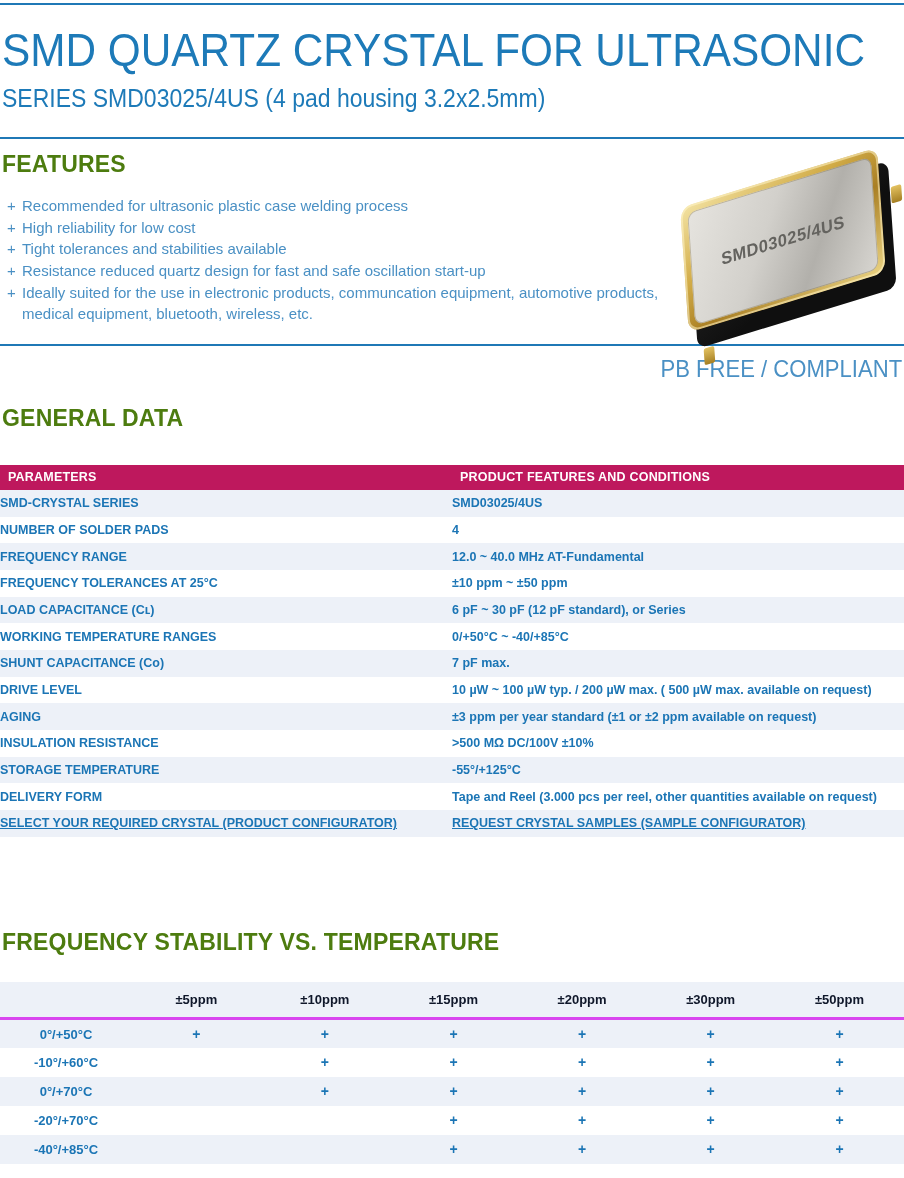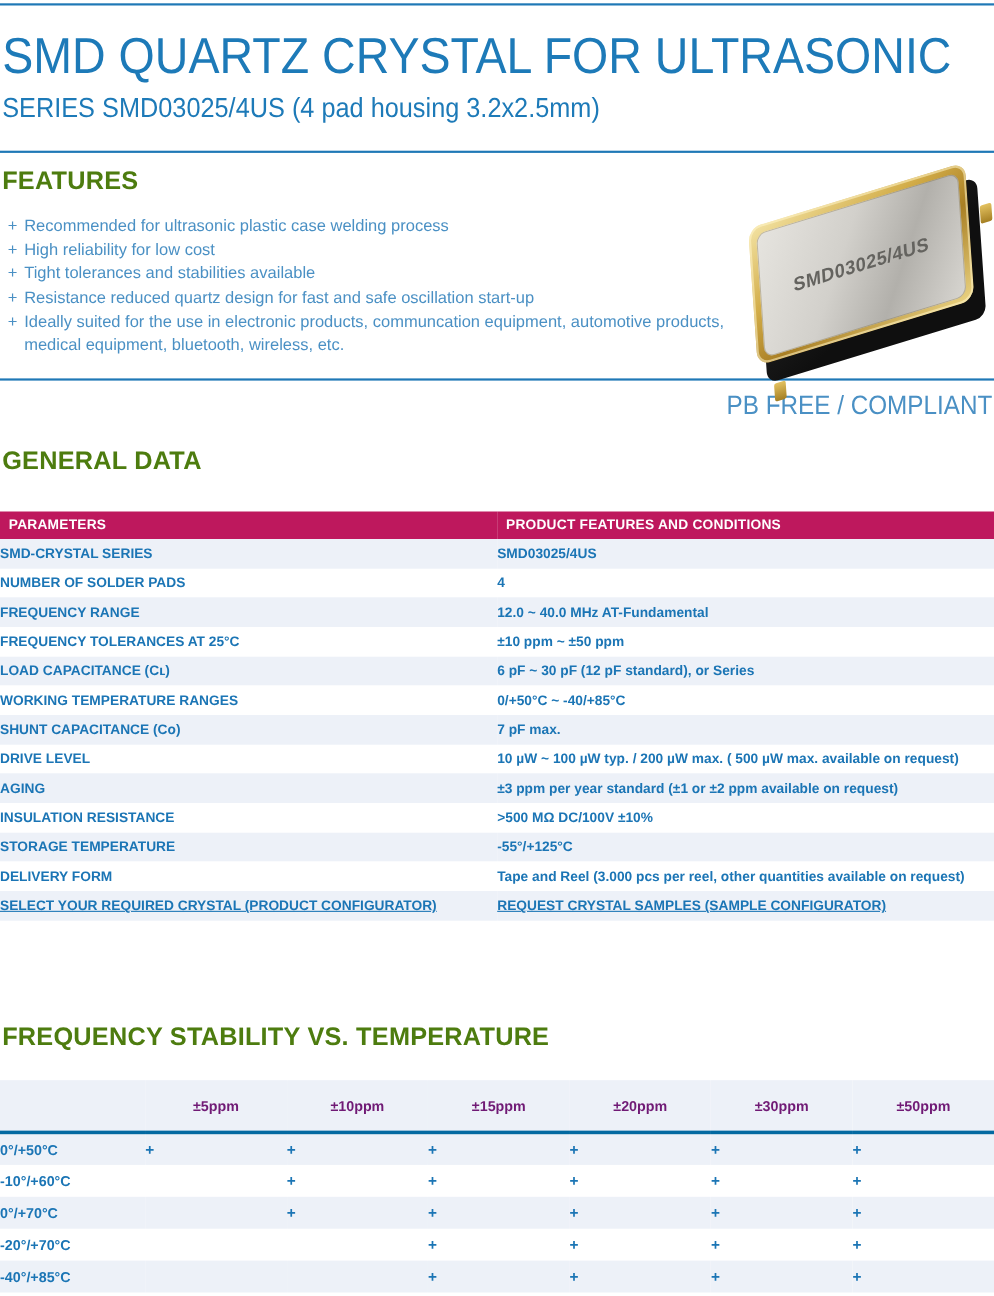--- a/index.html
+++ b/index.html
@@ -88,27 +88,27 @@
   .general-table td {
     height:26.7px; font-size:12.5px; font-weight:700; color:#1b75b5;
     padding:0 0 0 0; vertical-align:middle;
   }
   tr.light { background:#edf1f8; }
   .tlink { color:#1b75b5; text-decoration:underline; cursor:pointer; }
 
   
   .stability-table { margin-top:26px; }
   .stability-table th {
-    background:#edf1f8; color:#701a75; font-size:13px; font-weight:700;
-    height:48px; text-align:center; vertical-align:middle;
-    border-bottom:3px solid #0369a1;
+    background:#edf1f8; color:#0f172a; font-size:13px; font-weight:700;
+    height:37px; text-align:center; vertical-align:middle;
+    border-bottom:3px solid #d946ef;
   }
   .stability-table td {
     height:29px; font-size:13px; font-weight:700; color:#1b75b5;
-    vertical-align:middle;
+    text-align:center; vertical-align:middle;
   }
   .stability-table td.mark { font-size:14px; }
 </style>
 </head>
 <body>
 
 <div class="hrule rule-top"></div>
 
 <h1 class="page-title">SMD QUARTZ CRYSTAL FOR ULTRASONIC</h1>
 <div class="page-subtitle">SERIES SMD03025/4US (4 pad housing 3.2x2.5mm)</div>

